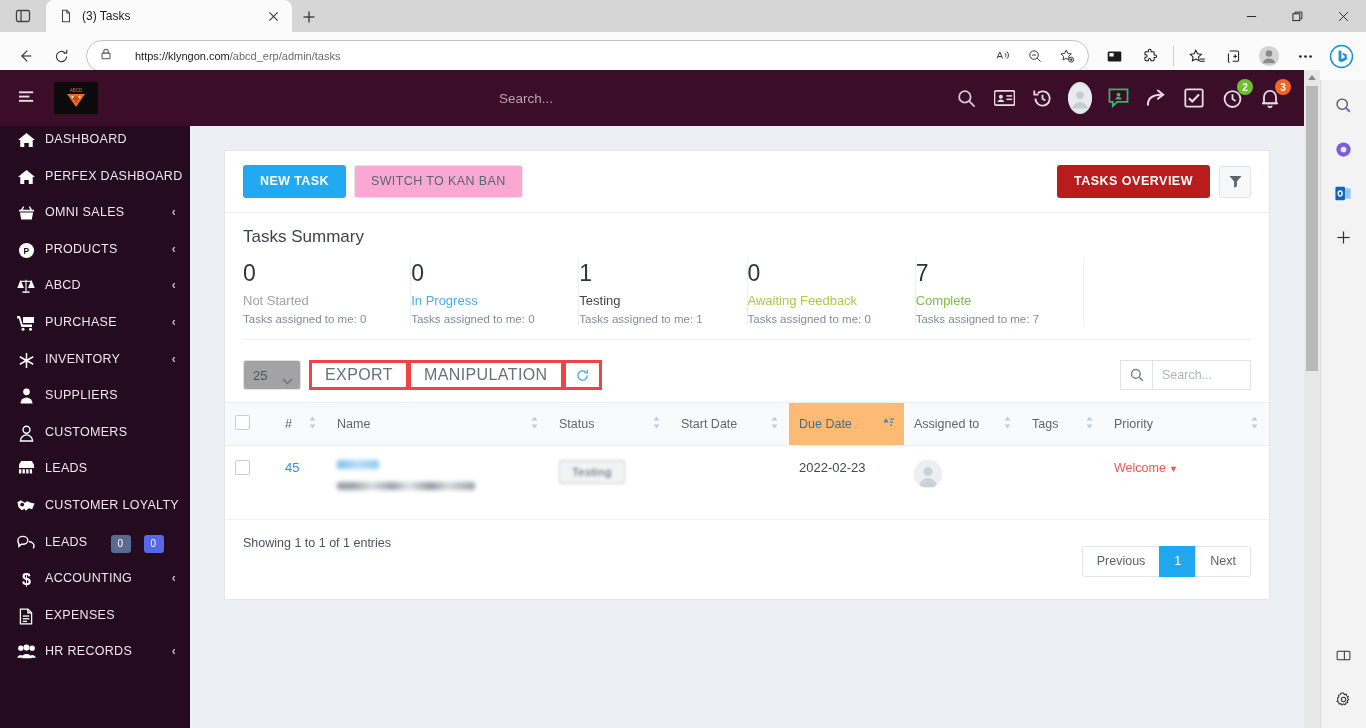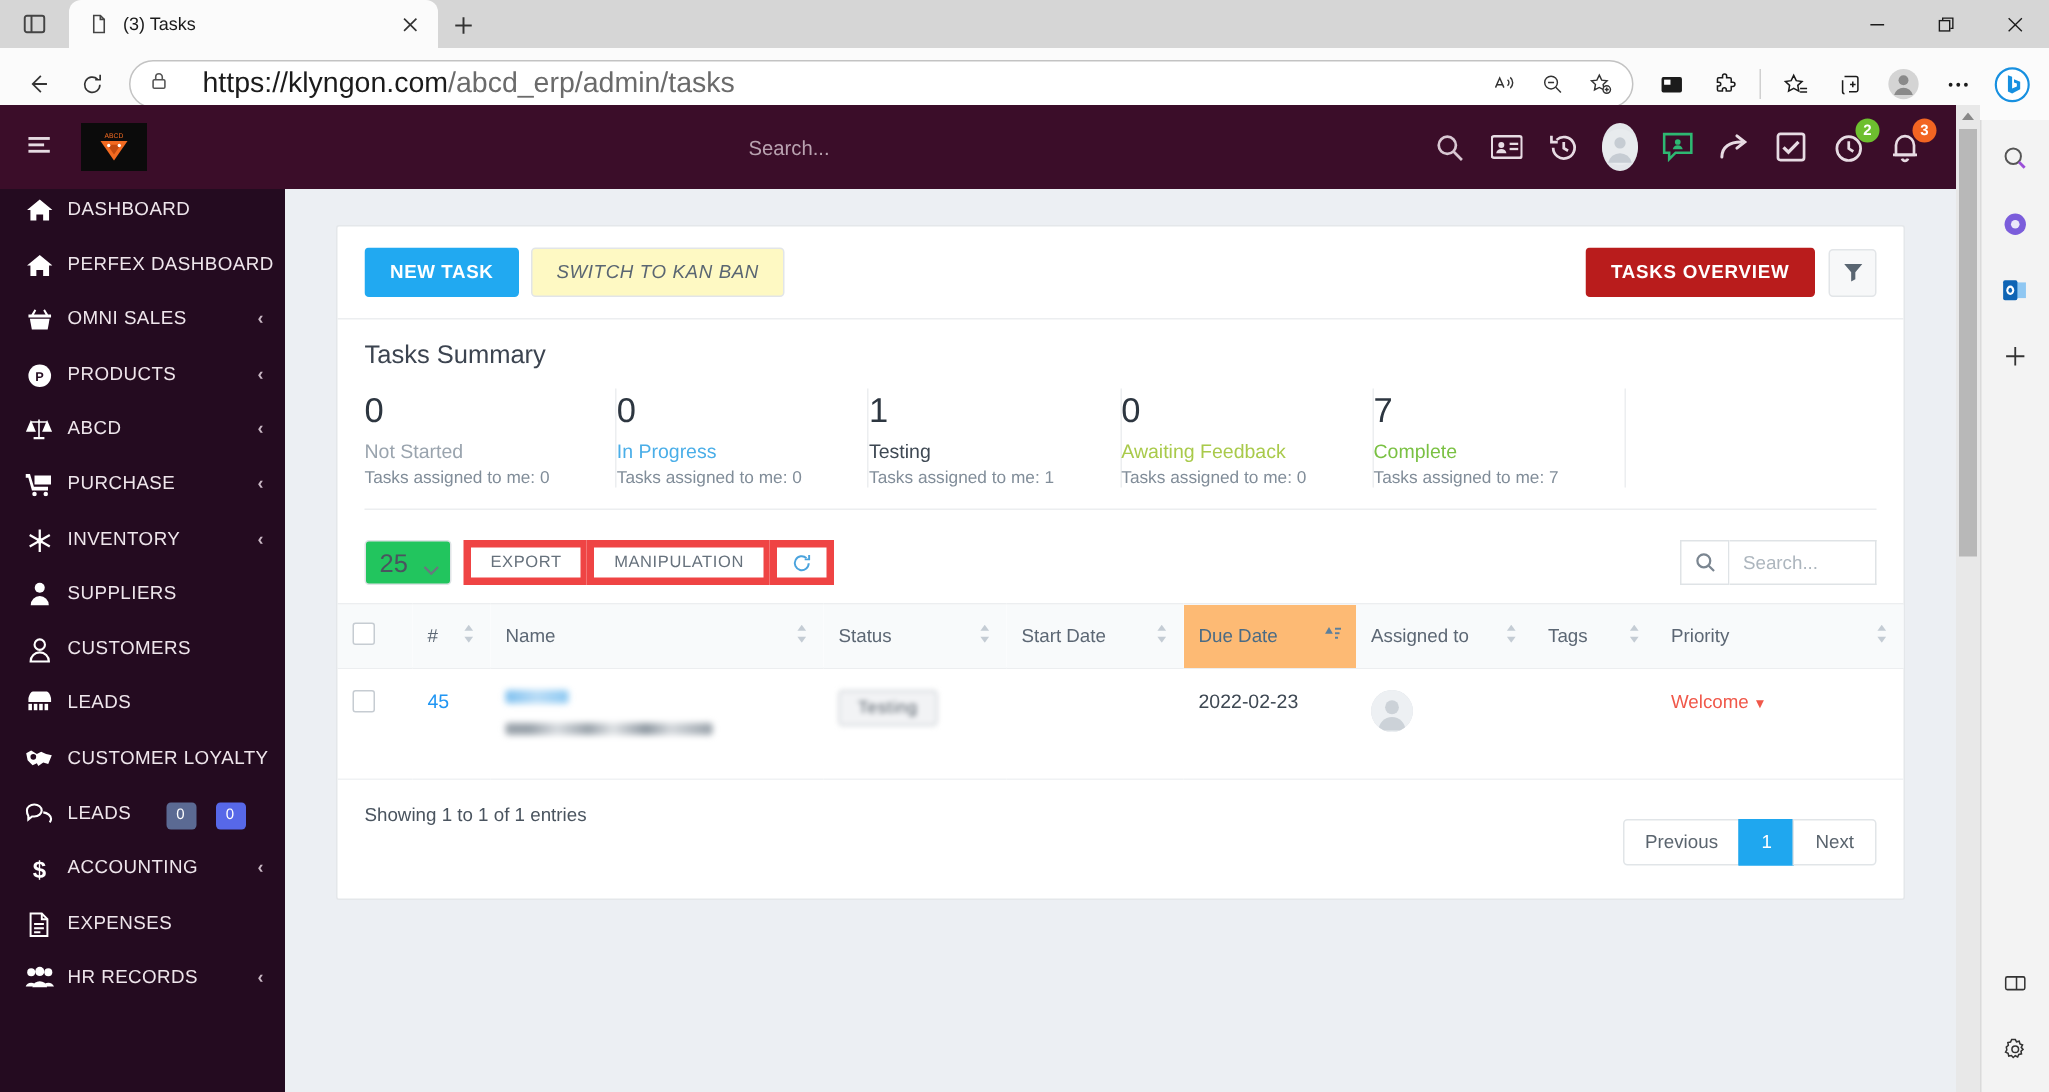--- a/index.html
+++ b/index.html
@@ -43,21 +43,21 @@
   .nav-btn {
     width: 34px; height: 34px; border-radius: 6px; display: flex;
     align-items: center; justify-content: center; flex: 0 0 34px;
   }
   .omnibox {
     flex: 1; height: 32px; background: #ffffff; border: 1px solid #c3c3c3;
     border-radius: 16px; display: flex; align-items: center; padding: 0 6px 0 12px;
     margin: 0 6px; gap: 8px; min-width: 0;
   }
   .omnibox .url {
-    flex: 1; font-size: 19px; color: #1b1b1b; white-space: nowrap; overflow: hidden; padding-left: 14px;
+    flex: 1; font-size: 11px; color: #1b1b1b; white-space: nowrap; overflow: hidden; padding-left: 14px;
   }
   .omnibox .url .host { color: #1b1b1b; }
   .omnibox .url .path { color: #6b6b6b; }
   .omni-actions { display: flex; gap: 2px; align-items: center; }
   .omni-actions .nav-btn { width: 30px; height: 28px; flex: 0 0 30px; }
   .nav-sep { width: 1px; height: 20px; background: #d0d0d0; margin: 0 4px; }
 
   
   .edgebar {
     position: absolute; right: 0; top: 80px; width: 46px; bottom: 0;
@@ -145,50 +145,50 @@
   .panel-toolbar {
     display: flex; align-items: flex-end; padding: 14px 18px;
     border-bottom: 1px solid #eceef0;
   }
   .btn {
     border: 1px solid transparent; border-radius: 3px; font-size: 12.5px;
     padding: 9px 16px; letter-spacing: .4px; cursor: pointer; line-height: 1;
     font-family: "Liberation Sans", sans-serif;
   }
   .btn-primary { background: #21a9f1; color: #fff; font-weight: 600; }
-  .btn-default { background: #fef9c3; color: #5a6672; border-color: #e2e5e8; margin-left: 8px; font-style: italic; }
+  .btn-default { background: #f9a8d4; color: #5a6672; border-color: #e2e5e8; margin-left: 8px; }
   .btn-green { background: #b91c1c; color: #fff; font-weight: 600; letter-spacing: .5px; }
   .btn-filter {
     background: #f7f8f9; color: #6a7580; border: 1px solid #e2e5e8; border-radius: 3px;
     width: 32px; height: 32px; display: flex; align-items: center; justify-content: center;
     margin-left: 9px;
   }
   .spacer { flex: 1; }
 
   .summary { padding: 14px 18px 6px; }
   .summary h3 { font-size: 17px; font-weight: normal; color: #3c4450; margin-bottom: 12px; }
   .summary-grid { display: flex; border-bottom: 1px solid #eceef0; padding-bottom: 14px; }
   .sum-cell { flex: 1 1 0; padding: 0 18px 0 0; border-right: 1px solid #eceef0; }
   .sum-cell:first-child { padding-left: 0; }
   .sum-cell:last-child { border-right: none; }
   .sum-num { font-size: 23px; color: #2d3640; font-weight: normal; line-height: 1.25; }
   .sum-label { font-size: 13px; margin-top: 6px; }
   .sum-sub { font-size: 11.5px; color: #818d99; margin-top: 5px; }
 
   .table-tools { display: flex; align-items: center; padding: 14px 18px 12px; }
   .len-select {
-    height: 30px; border: 1px solid #dfe3e6; border-radius: 3px; background: #22c55e;
-    font-size: 17px; color: #4a545f; padding: 0 6px 0 9px; font-family: "Liberation Sans", sans-serif;
+    height: 30px; border: 1px solid #dfe3e6; border-radius: 3px; background: #a3a3a3;
+    font-size: 13px; color: #4a545f; padding: 0 6px 0 9px; font-family: "Liberation Sans", sans-serif;
     width: 58px; appearance: none;
   }
   .select-wrap { position: relative; display: inline-block; }
   .select-wrap .caret { position: absolute; right: 8px; top: 11px; pointer-events: none; }
   .btn-group { display: flex; margin-left: 8px; }
   .btn-group .bg-btn {
-    border: 5px solid #ef4444; background: #fff; color: #66717c; font-size: 11px;
+    border: 3px solid #ef4444; background: #fff; color: #66717c; font-size: 16px;
     letter-spacing: .4px; padding: 0 13px; height: 30px; display: flex; align-items: center;
     margin-left: -1px; font-family: "Liberation Sans", sans-serif;
   }
   .btn-group .bg-btn:first-child { margin-left: 0; }
   .search-box { display: flex; margin-left: auto; }
   .search-box .sb-icon {
     width: 33px; height: 30px; border: 1px solid #dfe3e6; background: #fff;
     display: flex; align-items: center; justify-content: center; color: #7b8691;
   }
   .search-box input {

